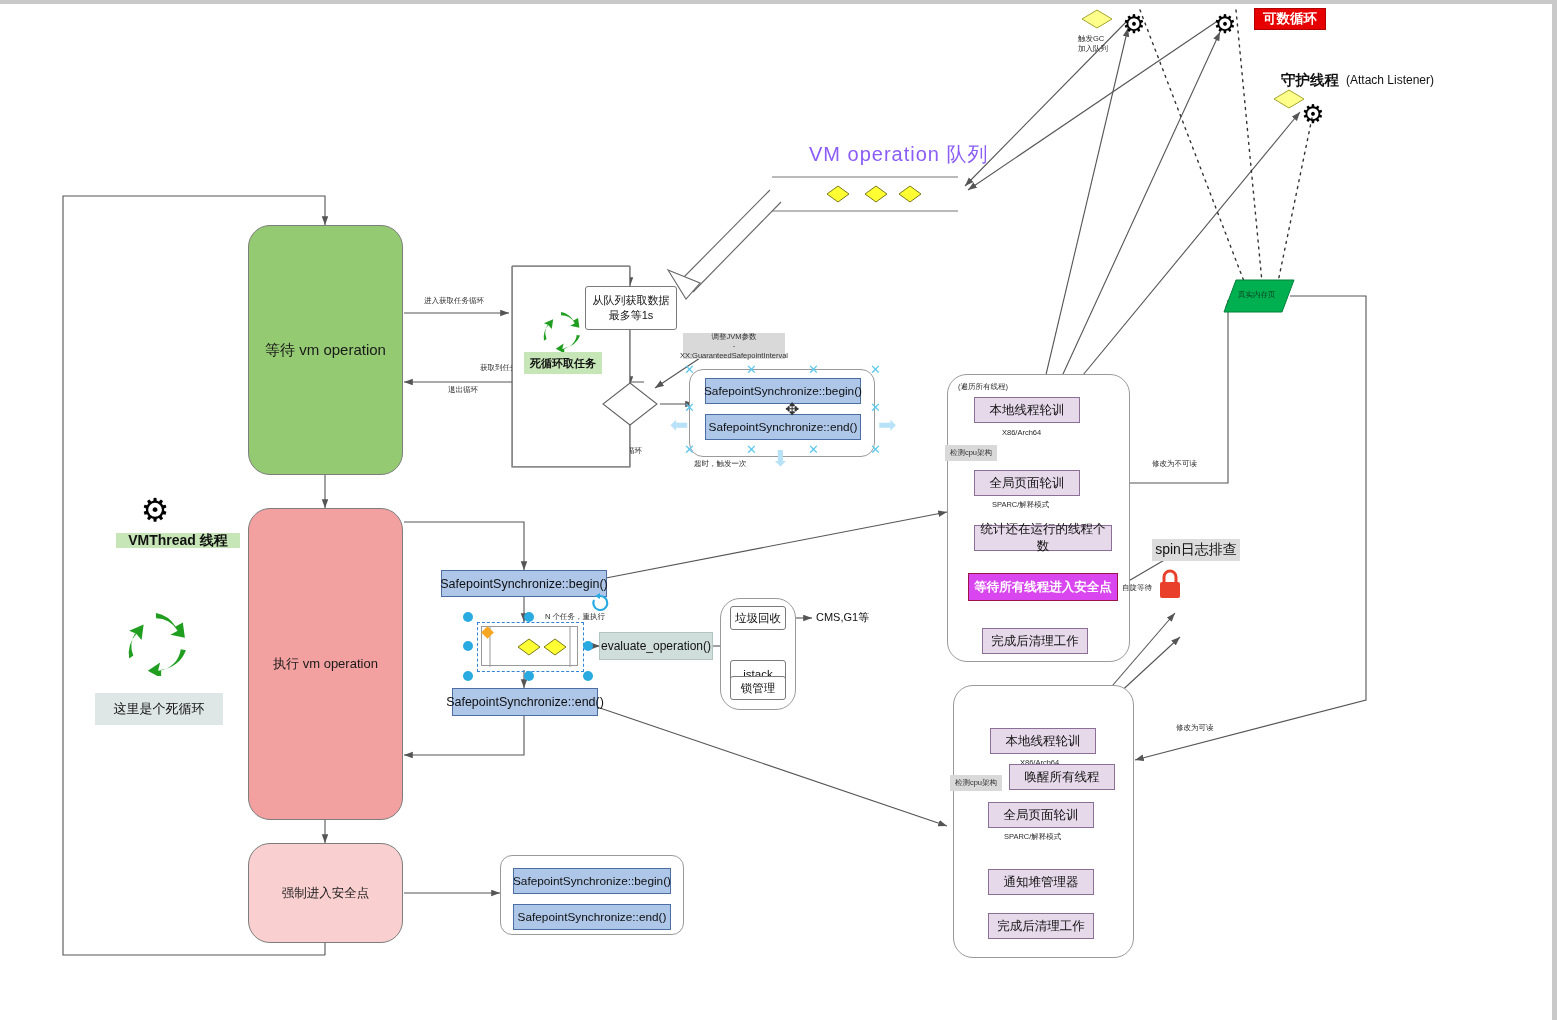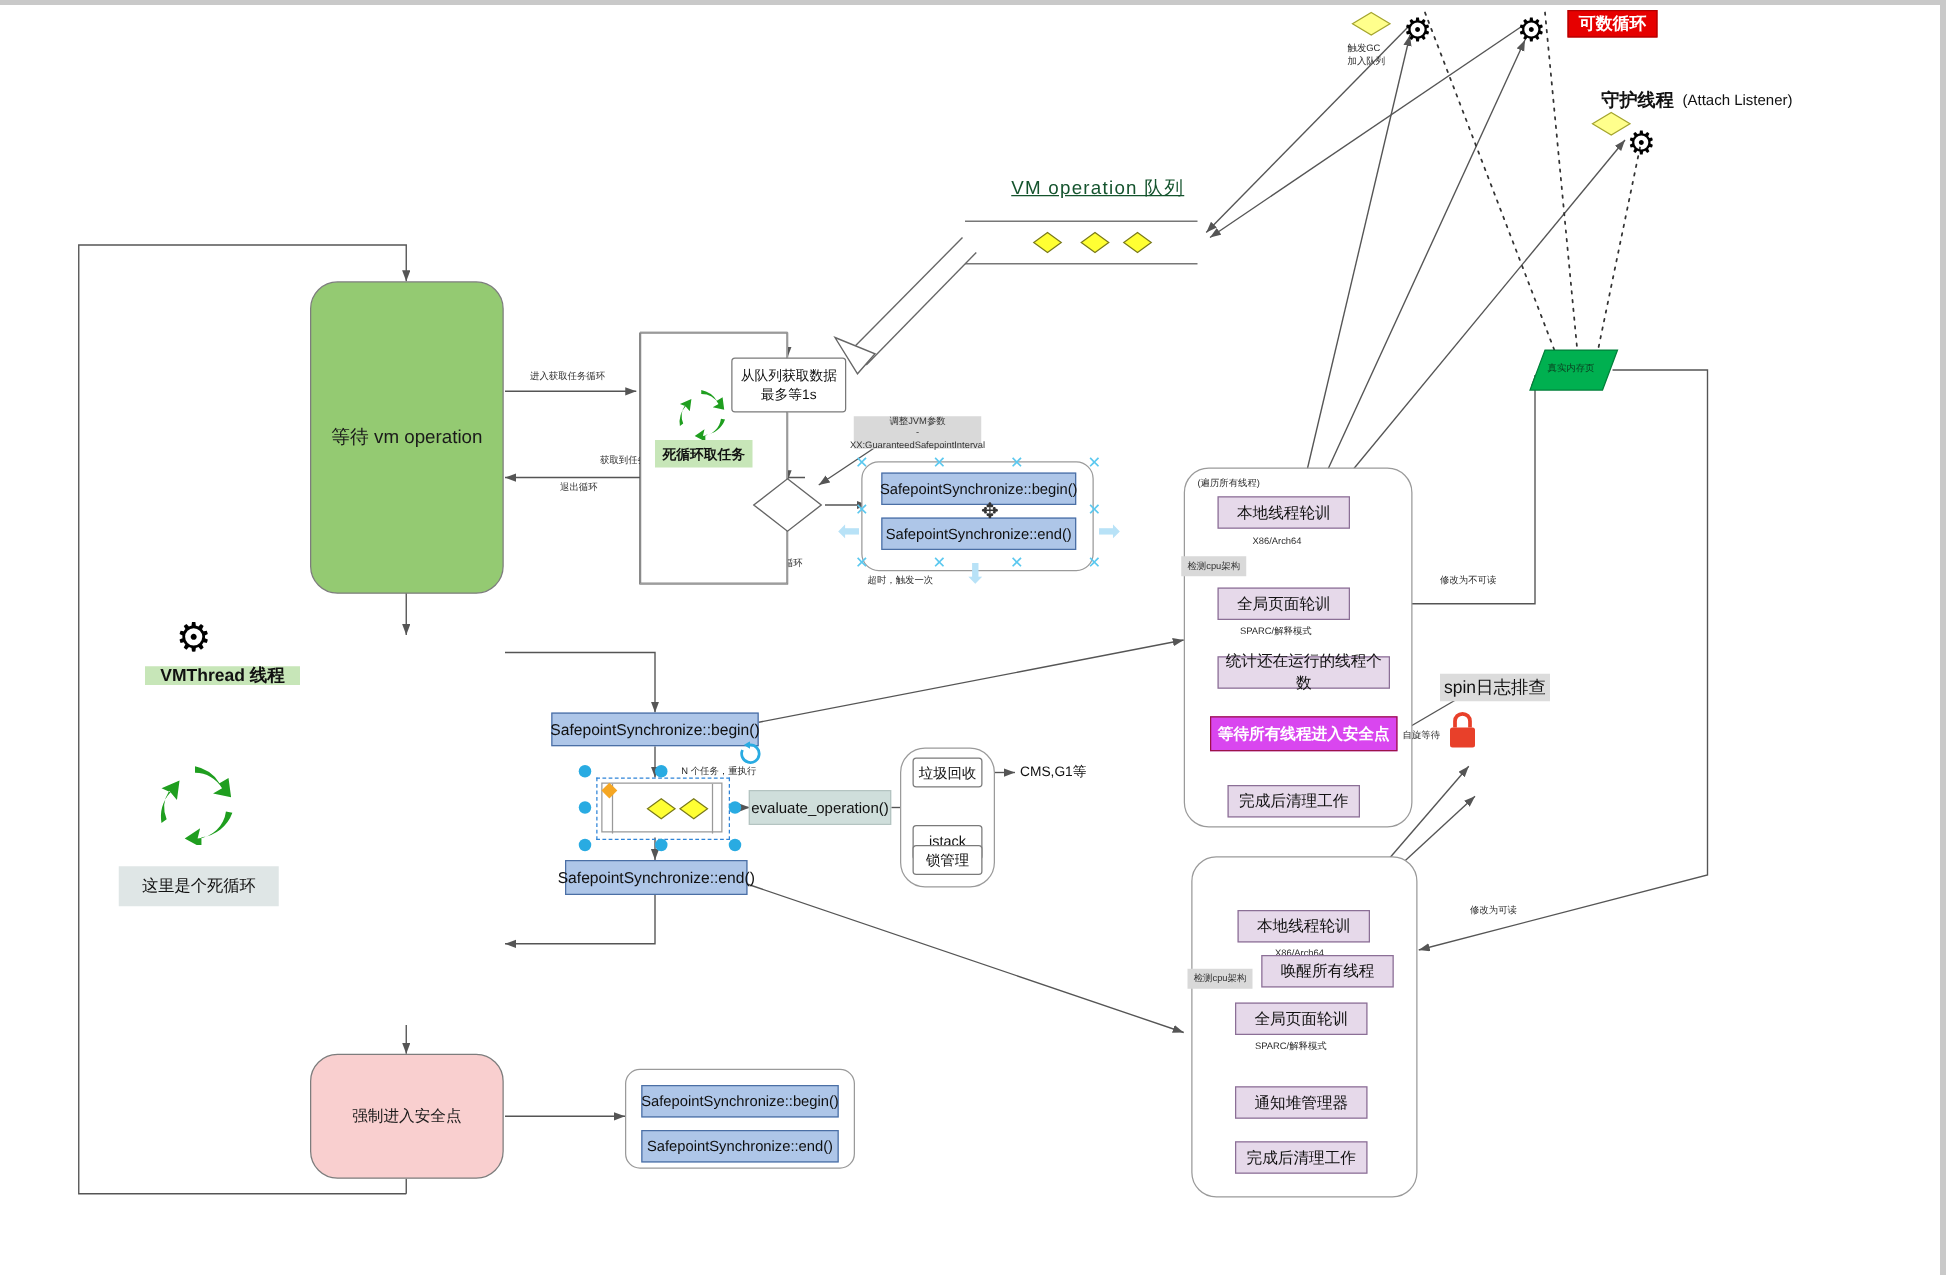--- a/index.html
+++ b/index.html
@@ -37,21 +37,21 @@
   .chip-green{background:#c7e6b8;color:#111;font-size:14px;font-weight:700;}
   .chip-grey{background:#dfe6e6;color:#111;font-size:13px;}
   .chip-grey-sm{background:#d9d9d9;color:#333;font-size:7.5px;line-height:1.25;}
   .chip-grey-md{background:#dcdcdc;color:#111;font-size:14px;}
   .chip-red{background:#e60000;color:#fff;font-size:13.5px;font-weight:700;border:1px solid #b00000;}
   .mintbox{background:#cfdedb;border:1px solid #b4c4c1;color:#111;font-size:12px;}
 
   
   .lbl{color:#2b2b2b;font-size:7.5px;line-height:1.3;white-space:nowrap;}
   .lbl11{color:#111;font-size:11px;white-space:nowrap;}
-  .title-lbl{font-size:15px;color:#14532d;letter-spacing:1px;white-space:nowrap;text-decoration:underline;}
+  .title-lbl{font-size:20px;color:#8b5cf6;letter-spacing:1px;white-space:nowrap;}
   .bold-cn{font-size:14.5px;font-weight:700;color:#111;white-space:nowrap;}
   .reg-en{font-size:12px;color:#111;}
 
   svg.ov{position:absolute;left:0;top:0;width:1557px;height:1020px;overflow:visible;pointer-events:none;}
 
   
   .handle{position:absolute;width:10px;height:10px;border-radius:50%;background:#29abe2;}
   .xmark{position:absolute;color:#5bc8ef;font-size:13px;line-height:13px;font-weight:700;}
   .dashsel{position:absolute;border:1.6px dashed #2f84d8;}
   .arrowblue{position:absolute;color:#b8e2f7;font-size:22px;line-height:22px;}
@@ -158,20 +158,23 @@
     <svg width="66" height="66" viewBox="0 0 64 64">
       <path d="M32 8 A24 24 0 0 1 53 20 L46 24 L60 27 L58 12 L51 16 A29 29 0 0 0 32 3 Z" fill="#1f9e1f"></path>
       <path d="M56 38 A24 24 0 0 1 34 59 L36 51 L24 59 L37 66 L37 58 A29 29 0 0 0 61 39 Z" fill="#1f9e1f"></path>
       <path d="M10 44 A24 24 0 0 1 12 22 L18 29 L20 14 L6 20 L13 23 A29 29 0 0 0 6 47 Z" fill="#1f9e1f"></path>
     </svg>
   </div>
   <div class="abs ctr chip-grey" style="left:95px;top:693px;width:128px;height:32px;">这里是个死循环</div>
 
   <div class="abs ctr bigbox green-big" style="left:248px;top:225px;width:155px;height:250px;">
     <span>等待 vm operation</span>
+  </div>
+  <div class="abs ctr bigbox red-big" style="left:248px;top:508px;width:155px;height:312px;">
+    <span>执行 vm operation</span>
   </div>
   <div class="abs ctr bigbox pink-big" style="left:248px;top:843px;width:155px;height:100px;">
     <span>强制进入安全点</span>
   </div>
 
   <div class="abs lbl" style="left:424px;top:296px;text-align:center;">进入获取任务循环</div>
   <div class="abs lbl" style="left:436px;top:363px;margin-left:44px;">获取到任务</div>
   <div class="abs lbl" style="left:448px;top:385px;">退出循环</div>
   <div class="abs lbl" style="left:613px;top:401px;">超时判断</div>
   <div class="abs lbl" style="left:612px;top:446px;">继续循环</div>

